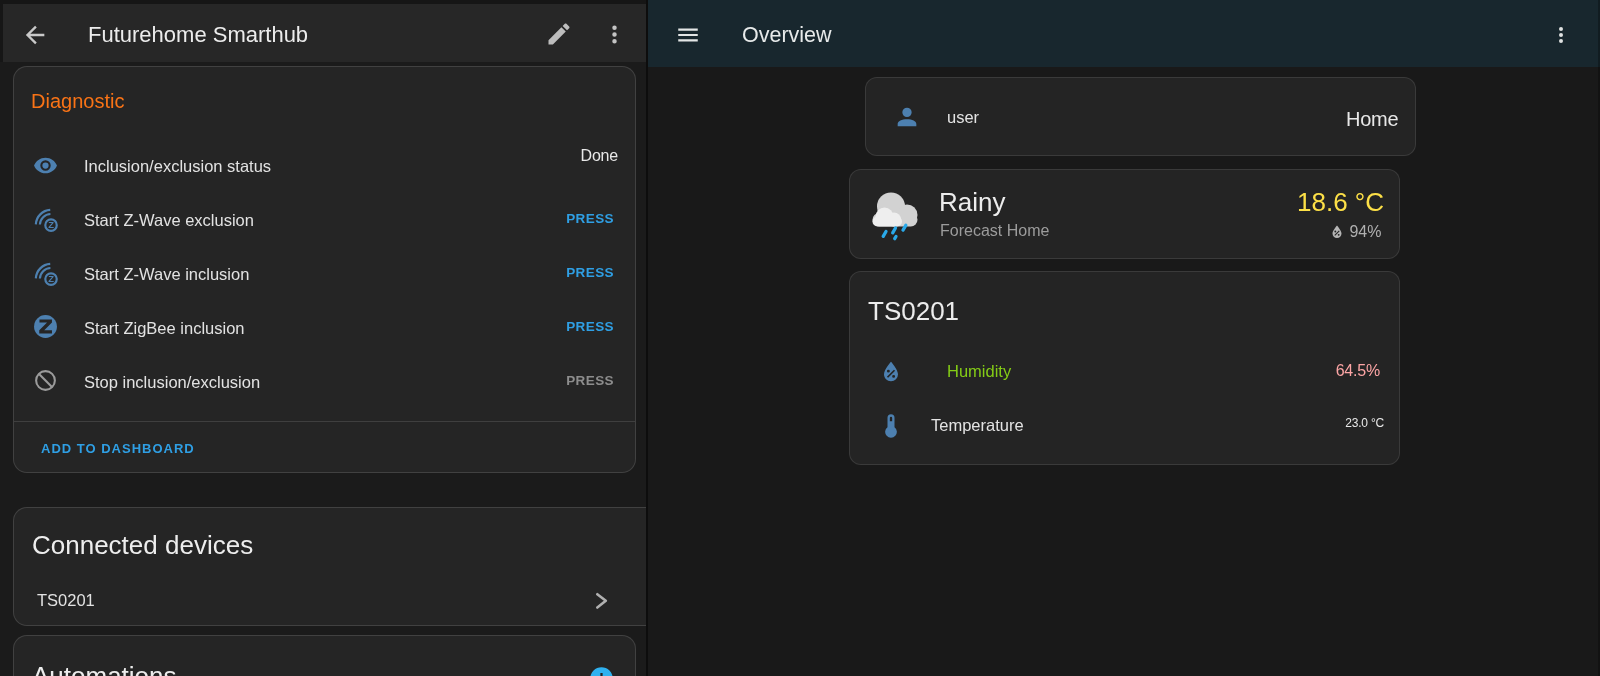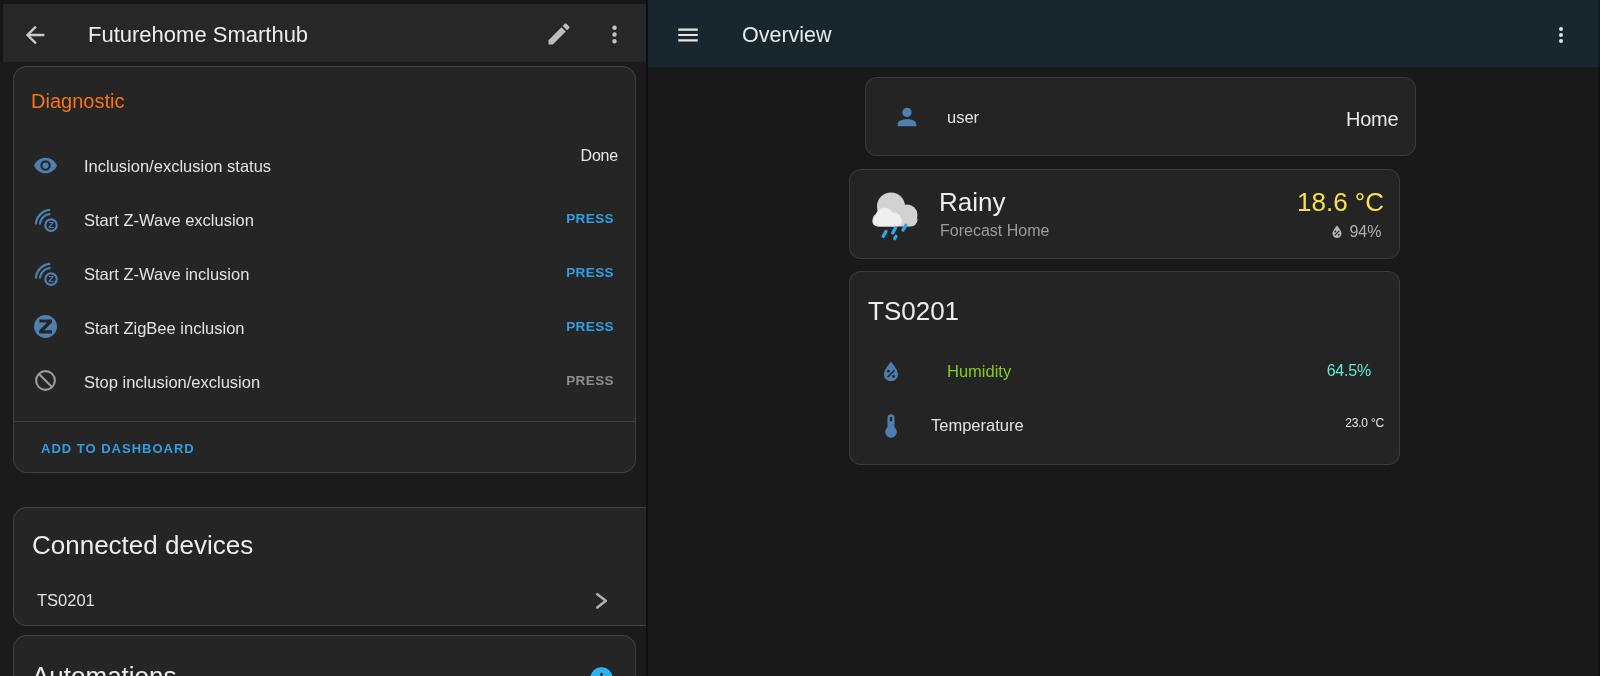--- a/index.html
+++ b/index.html
@@ -161,21 +161,21 @@
       <span style="font-size:16px;color:#b0b0b0;">94%</span>
     </div>
   </div>
 
   <div class="abs" style="left:201px;top:271px;width:551px;height:194px;background:#242424;border:1px solid rgba(255,255,255,0.1);border-radius:12px;">
     <div class="abs" style="left:18px;top:24px;font-size:26px;color:#ececec;">TS0201</div>
     <svg class="abs" style="left:27px;top:85.5px;" width="28" height="28" viewBox="0 0 24 24">
         <path fill="#4d80b0" d="M12,3.25C12,3.25 6,10 6,14C6,17.32 8.69,20 12,20A6,6 0 0,0 18,14C18,10 12,3.25 12,3.25M14.47,9.97L15.53,11.03L9.53,17.03L8.47,15.97M9.75,10A1.25,1.25 0 0,1 11,11.25A1.25,1.25 0 0,1 9.75,12.5A1.25,1.25 0 0,1 8.5,11.25A1.25,1.25 0 0,1 9.75,10M14.25,14.5A1.25,1.25 0 0,1 15.5,15.75A1.25,1.25 0 0,1 14.25,17A1.25,1.25 0 0,1 13,15.75A1.25,1.25 0 0,1 14.25,14.5Z"></path>
       </svg>
     <div class="abs" style="left:81px;top:90px;font-size:16.5px;color:#84cc16;margin-left:16px;">Humidity</div>
-    <div class="abs" style="right:28px;top:90px;font-size:16px;letter-spacing:-0.2px;color:#5eead4;">64.5%</div>
+    <div class="abs" style="right:19px;top:90px;font-size:16px;letter-spacing:-0.2px;color:#fca5a5;">64.5%</div>
     <svg class="abs" style="left:27px;top:139.5px;" width="28" height="28" viewBox="0 0 24 24">
         <path fill="#4d80b0" d="M15,13V5A3,3 0 0,0 12,2A3,3 0 0,0 9,5V13A5,5 0 1,0 15,13M12,4A1,1 0 0,1 13,5V8H11V5A1,1 0 0,1 12,4Z"></path>
       </svg>
     <div class="abs" style="left:81px;top:144px;font-size:16.5px;color:#e3e3e3;">Temperature</div>
     <div class="abs" style="right:15px;top:144px;font-size:12px;letter-spacing:-0.2px;color:#e8e8e8;">23.0&nbsp;°C</div>
   </div>
 </div>
 <div class="abs" style="left:1598px;top:0;width:2px;height:676px;background:rgba(0,0,0,0.28);"></div>
 
 </body></html>

